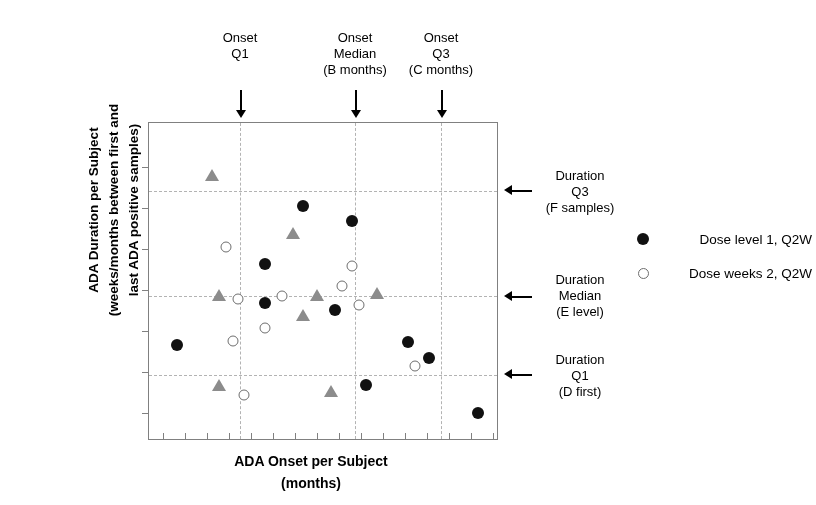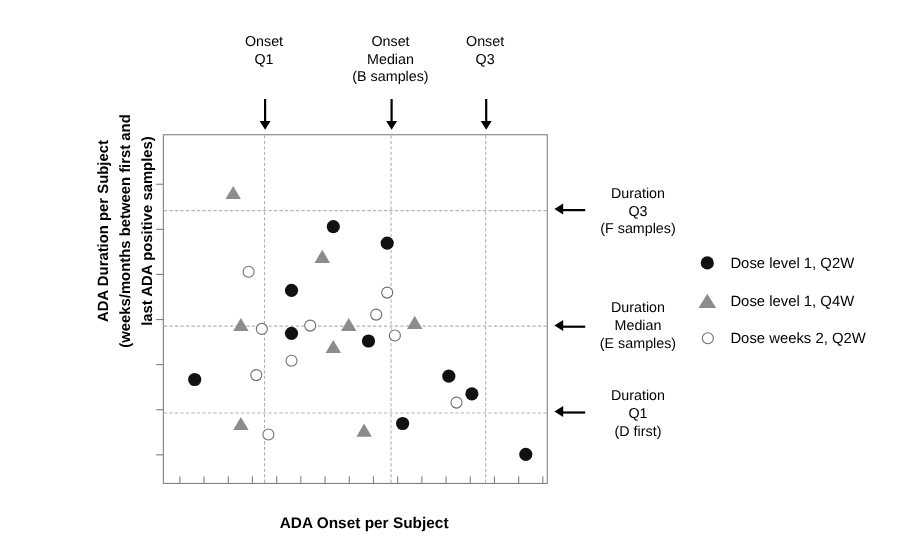--- a/index.html
+++ b/index.html
@@ -40,32 +40,32 @@
 
   
   .right-ann{position:absolute;font-size:13px;line-height:16px;text-align:center;}
   .arrow-left{position:absolute;width:28px;height:0;}
   .arrow-left .shaft{position:absolute;right:0;top:0;width:24px;height:0;border-top:2px solid #000;}
   .arrow-left .head{position:absolute;left:0;top:-5px;width:0;height:0;
       border-top:5px solid transparent;border-bottom:5px solid transparent;border-right:8px solid #000;}
 
   
   #x-axis-title{
-    position:absolute;left:156px;top:450px;width:350px;text-align:center;
-    font-size:14px;font-weight:bold;line-height:22px;margin-top:14px;
+    position:absolute;left:136px;top:450px;width:350px;text-align:center;
+    font-size:14px;font-weight:bold;line-height:22px;
   }
   #y-axis-title{
     position:absolute;left:-46px;top:180px;width:320px;
     transform:rotate(-90deg);transform-origin:center center;
     text-align:center;font-size:13.5px;font-weight:bold;line-height:20px;
   }
 
   
   #legend{position:absolute;left:632px;top:222px;width:180px;}
-  .legend-row{display:flex;align-items:center;height:34px;}
+  .legend-row{display:flex;align-items:center;height:34px;justify-content:space-between;}
   .legend-mark{width:22px;display:flex;justify-content:center;align-items:center;margin-right:10px;}
   .legend-label{font-size:13.5px;}
   .lm-circle-filled{width:12px;height:12px;border-radius:50%;background:#111;}
   .lm-triangle{width:0;height:0;border-left:8px solid transparent;border-right:8px solid transparent;border-bottom:13px solid #8c8c8c;}
   .lm-circle-open{width:11px;height:11px;border-radius:50%;background:#fff;border:1.4px solid #6e6e6e;box-sizing:border-box;}
 </style>
 </head>
 <body>
 
 <div class="wrap">
@@ -75,30 +75,31 @@
     <div>Q1</div>
   </div>
   <div class="arrow-down" style="left:240px;top:90px;">
     <div class="shaft"></div>
       <div class="head"></div>
   </div>
 
   <div class="top-ann" style="left:295px;top:30px;width:120px;">
     <div>Onset</div>
     <div>Median</div>
-    <div>(B samples)</div>
+    <div>(B months)</div>
   </div>
   <div class="arrow-down" style="left:355px;top:90px;">
     <div class="shaft"></div>
       <div class="head"></div>
   </div>
 
   <div class="top-ann" style="left:381px;top:30px;width:120px;">
     <div>Onset</div>
     <div>Q3</div>
+    <div>(C months)</div>
   </div>
   <div class="arrow-down" style="left:441px;top:90px;">
     <div class="shaft"></div>
       <div class="head"></div>
   </div>
 
   <div id="plot-frame">
 
     <div class="gridline-v" style="left:91px;"></div>
     <div class="gridline-v" style="left:206px;"></div>
@@ -175,57 +176,52 @@
     <div>(F samples)</div>
   </div>
 
   <div class="arrow-left" style="left:504px;top:296px;">
     <div class="shaft"></div>
       <div class="head"></div>
   </div>
   <div class="right-ann" style="left:532px;top:272px;width:96px;">
     <div>Duration</div>
     <div>Median</div>
-    <div>(E samples)</div>
+    <div>(E level)</div>
   </div>
 
   <div class="arrow-left" style="left:504px;top:374px;">
     <div class="shaft"></div>
       <div class="head"></div>
   </div>
   <div class="right-ann" style="left:532px;top:352px;width:96px;">
     <div>Duration</div>
     <div>Q1</div>
     <div>(D first)</div>
   </div>
 
   <div id="x-axis-title">
     <div>ADA Onset per Subject</div>
+    <div>(months)</div>
   </div>
 
   <div id="y-axis-title">
     <div>ADA Duration per Subject</div>
     <div>(weeks/months between first  and</div>
     <div>last ADA positive samples)</div>
   </div>
 
   <div id="legend">
     <div class="legend-row">
       <span class="legend-mark">
           <span class="lm-circle-filled"></span>
         </span>
       <span class="legend-label">Dose level 1, Q2W</span>
     </div>
     <div class="legend-row">
       <span class="legend-mark">
-          <span class="lm-triangle"></span>
-        </span>
-      <span class="legend-label">Dose level 1, Q4W</span>
-    </div>
-    <div class="legend-row">
-      <span class="legend-mark">
           <span class="lm-circle-open"></span>
         </span>
       <span class="legend-label">Dose weeks 2, Q2W</span>
     </div>
   </div>
 
 </div>
 
 </body></html>

